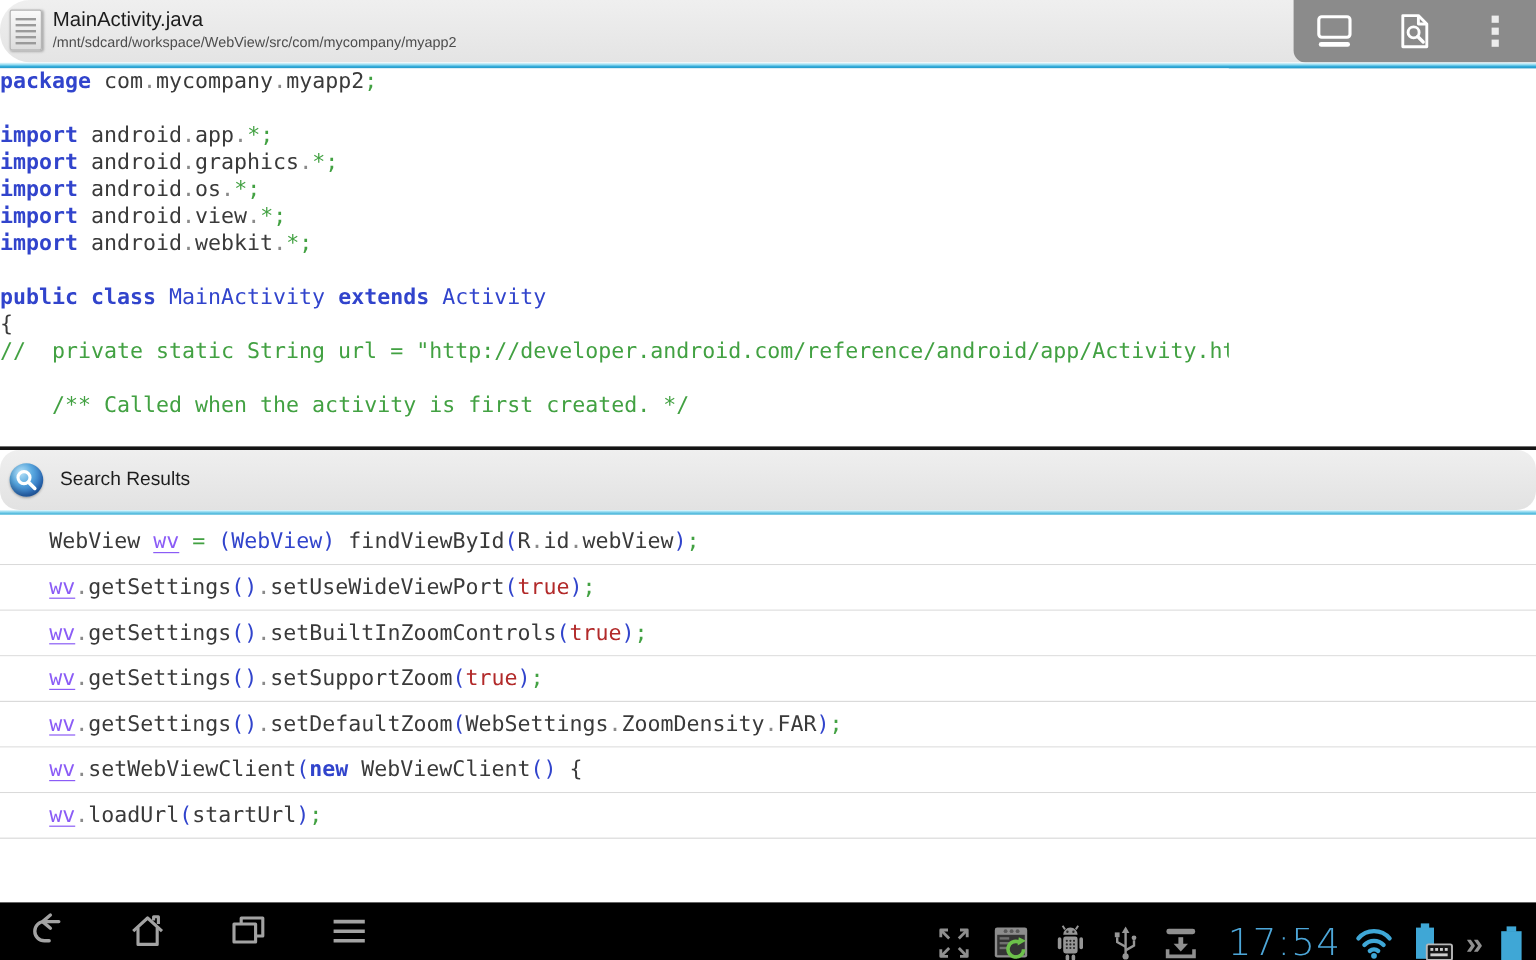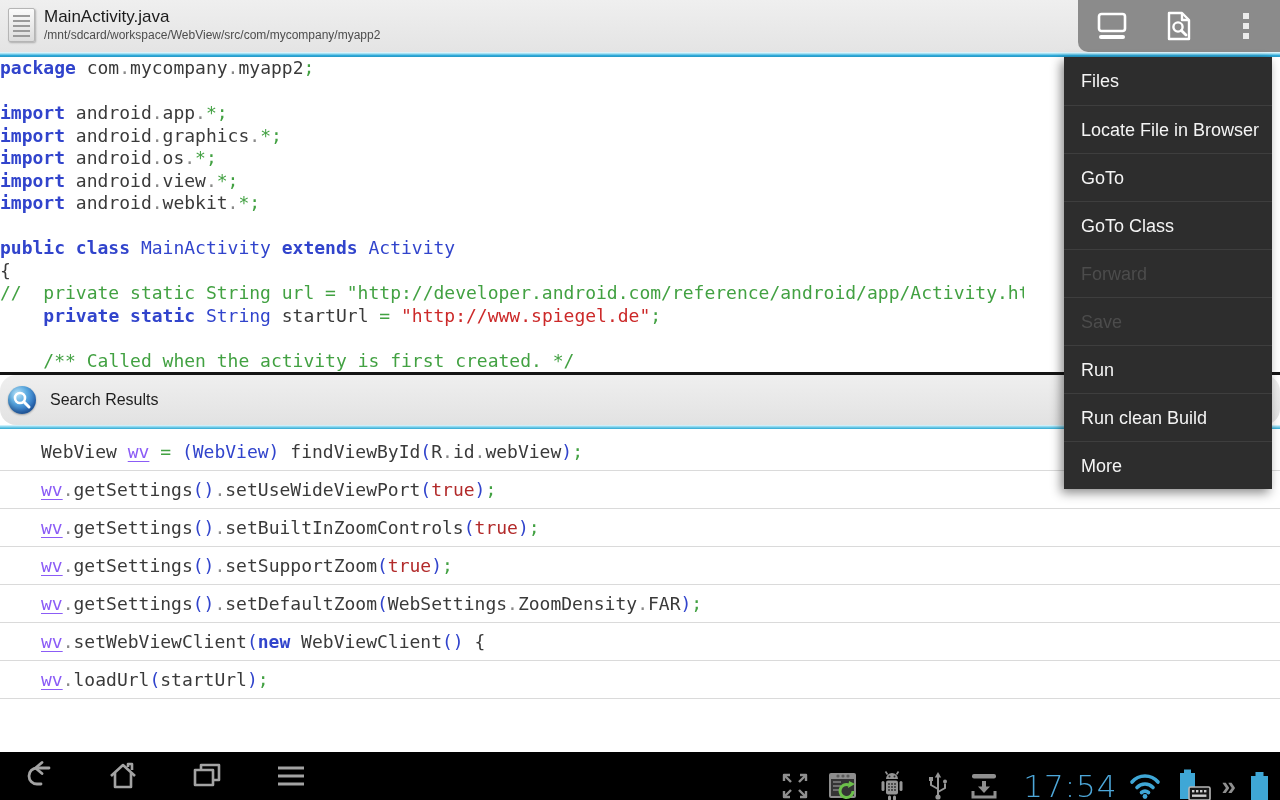--- a/index.html
+++ b/index.html
@@ -2,21 +2,21 @@
 <html><head>
 <meta charset="utf-8">
 <style>
   * { margin:0; padding:0; box-sizing:border-box; }
   html,body { width:1280px; height:800px; overflow:hidden; }
   body { font-family:"Liberation Sans", sans-serif; background:#fff; }
   .screen { position:relative; width:1280px; height:800px; background:#fff; }
 
   
   .topbar { position:absolute; top:0; left:0; width:1280px; height:52px;
-    background:linear-gradient(#efefef,#e4e4e4); }
+    background:linear-gradient(#efefef,#e4e4e4);border-radius:25px; }
   .file-icon { position:absolute; left:8px; top:8px; width:27px; height:34px;
     background:linear-gradient(#fafafa,#dcdcdc); border:1px solid #b5b5b5; border-radius:2px;
     box-shadow:1px 1px 2px rgba(0,0,0,.25); }
   .file-icon i { position:absolute; left:4px; right:4px; height:2px; background:#9a9a9a; display:block; }
   .titles { position:absolute; left:44px; top:7px; }
   .tb-title { font-size:17px; color:#1c1c1c; line-height:20px; }
   .tb-path { font-size:12px; color:#4d4d4d; line-height:16px; }
   .accent-top { position:absolute; top:52px; left:0; width:1280px; height:5px;
     background:linear-gradient(#f4fbfe 0%, #9adef2 35%, #2fa9d8 70%, #2496c4 100%); }
 
@@ -127,21 +127,20 @@
       <div class="code-line">&nbsp;</div>
       <div class="code-line"><span class="tok-kw">import</span><span class="tok-pln"> android</span><span class="tok-dot">.</span><span class="tok-pln">app</span><span class="tok-dot">.</span><span class="tok-opr">*;</span></div>
       <div class="code-line"><span class="tok-kw">import</span><span class="tok-pln"> android</span><span class="tok-dot">.</span><span class="tok-pln">graphics</span><span class="tok-dot">.</span><span class="tok-opr">*;</span></div>
       <div class="code-line"><span class="tok-kw">import</span><span class="tok-pln"> android</span><span class="tok-dot">.</span><span class="tok-pln">os</span><span class="tok-dot">.</span><span class="tok-opr">*;</span></div>
       <div class="code-line"><span class="tok-kw">import</span><span class="tok-pln"> android</span><span class="tok-dot">.</span><span class="tok-pln">view</span><span class="tok-dot">.</span><span class="tok-opr">*;</span></div>
       <div class="code-line"><span class="tok-kw">import</span><span class="tok-pln"> android</span><span class="tok-dot">.</span><span class="tok-pln">webkit</span><span class="tok-dot">.</span><span class="tok-opr">*;</span></div>
       <div class="code-line">&nbsp;</div>
       <div class="code-line"><span class="tok-kw">public class</span><span class="tok-typ"> MainActivity</span><span class="tok-kw"> extends</span><span class="tok-typ"> Activity</span></div>
       <div class="code-line"><span class="tok-pln">{</span></div>
       <div class="code-line"><span class="tok-com">//  private static String url = "http://developer.android.com/reference/android/app/Activity.html";</span></div>
-      <div class="code-line"><span class="tok-pln">    </span><span class="tok-kw">private static</span><span class="tok-typ"> String</span><span class="tok-pln"> startUrl </span><span class="tok-opr">=</span><span class="tok-pln"> </span><span class="tok-str">"http://www.spiegel.de"</span><span class="tok-opr">;</span></div>
       <div class="code-line">&nbsp;</div>
       <div class="code-line"><span class="tok-pln">    </span><span class="tok-com">/** Called when the activity is first created. */</span></div>
     </div>
 
   <div class="split-divider"></div>
   <div class="search-header">
     <div class="sphere">
       <svg width="24" height="24" viewBox="0 0 24 24">
         <circle cx="10" cy="10" r="5" fill="none" stroke="#fff" stroke-width="2.6"></circle>
         <line x1="13.8" y1="13.8" x2="19" y2="19" stroke="#fff" stroke-width="3" stroke-linecap="round"></line>
@@ -153,31 +152,20 @@
   <div class="results" id="results">
       <div class="result-row"><span class="tok-pln">WebView </span><span class="tok-und">wv</span><span class="tok-pln"> </span><span class="tok-opr">=</span><span class="tok-pln"> </span><span class="tok-par">(WebView)</span><span class="tok-pln"> findViewById</span><span class="tok-par">(</span><span class="tok-pln">R</span><span class="tok-dot">.</span><span class="tok-pln">id</span><span class="tok-dot">.</span><span class="tok-pln">webView</span><span class="tok-par">)</span><span class="tok-opr">;</span></div>
       <div class="result-row"><span class="tok-und">wv</span><span class="tok-dot">.</span><span class="tok-pln">getSettings</span><span class="tok-par">()</span><span class="tok-dot">.</span><span class="tok-pln">setUseWideViewPort</span><span class="tok-par">(</span><span class="tok-lit">true</span><span class="tok-par">)</span><span class="tok-opr">;</span></div>
       <div class="result-row"><span class="tok-und">wv</span><span class="tok-dot">.</span><span class="tok-pln">getSettings</span><span class="tok-par">()</span><span class="tok-dot">.</span><span class="tok-pln">setBuiltInZoomControls</span><span class="tok-par">(</span><span class="tok-lit">true</span><span class="tok-par">)</span><span class="tok-opr">;</span></div>
       <div class="result-row"><span class="tok-und">wv</span><span class="tok-dot">.</span><span class="tok-pln">getSettings</span><span class="tok-par">()</span><span class="tok-dot">.</span><span class="tok-pln">setSupportZoom</span><span class="tok-par">(</span><span class="tok-lit">true</span><span class="tok-par">)</span><span class="tok-opr">;</span></div>
       <div class="result-row"><span class="tok-und">wv</span><span class="tok-dot">.</span><span class="tok-pln">getSettings</span><span class="tok-par">()</span><span class="tok-dot">.</span><span class="tok-pln">setDefaultZoom</span><span class="tok-par">(</span><span class="tok-pln">WebSettings</span><span class="tok-dot">.</span><span class="tok-pln">ZoomDensity</span><span class="tok-dot">.</span><span class="tok-pln">FAR</span><span class="tok-par">)</span><span class="tok-opr">;</span></div>
       <div class="result-row"><span class="tok-und">wv</span><span class="tok-dot">.</span><span class="tok-pln">setWebViewClient</span><span class="tok-par">(</span><span class="tok-kw">new</span><span class="tok-pln"> WebViewClient</span><span class="tok-par">()</span><span class="tok-pln"> {</span></div>
       <div class="result-row"><span class="tok-und">wv</span><span class="tok-dot">.</span><span class="tok-pln">loadUrl</span><span class="tok-par">(</span><span class="tok-pln">startUrl</span><span class="tok-par">)</span><span class="tok-opr">;</span></div>
     </div>
 
-  <div class="menu" id="menu">
-      <div class="menu-item">Files</div>
-      <div class="menu-item">Locate File in Browser</div>
-      <div class="menu-item">GoTo</div>
-      <div class="menu-item">GoTo Class</div>
-      <div class="menu-item disabled">Forward</div>
-      <div class="menu-item disabled">Save</div>
-      <div class="menu-item">Run</div>
-      <div class="menu-item">Run clean Build</div>
-      <div class="menu-item">More</div>
-    </div>
 
   <nav class="navbar">
     <div class="nav-left">
       <div class="nav-btn">
         <svg width="32" height="32" viewBox="0 0 32 32" fill="none" stroke="#a3a3a3" stroke-width="2.8" stroke-linecap="round" stroke-linejoin="round">
           <path d="M26 8 H14 a8 8 0 0 0 0 16 h4"></path>
           <polyline points="19,2.5 12.5,8 19,13.5"></polyline>
         </svg>
       </div>
       <div class="nav-btn">

